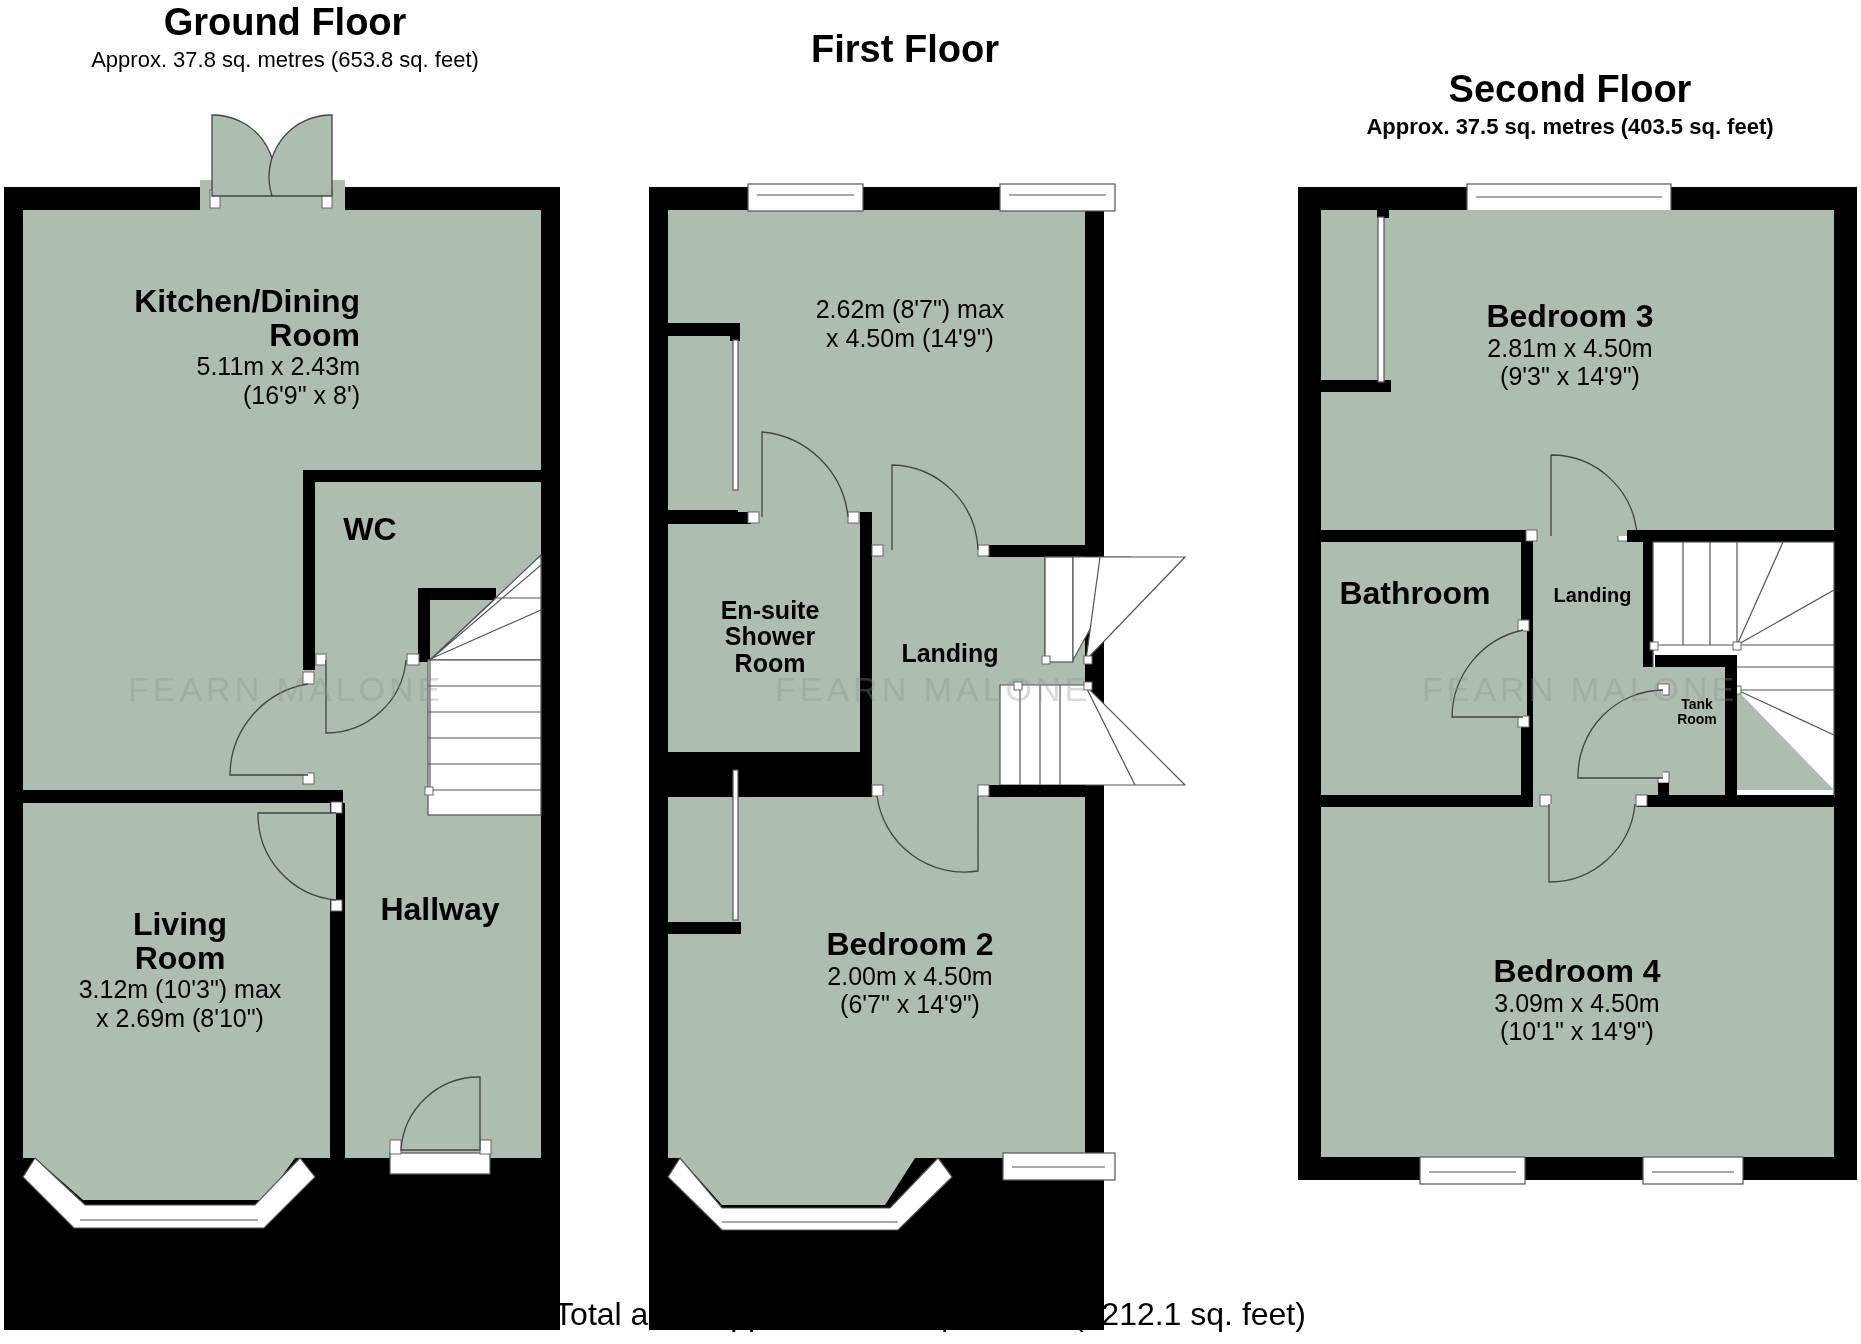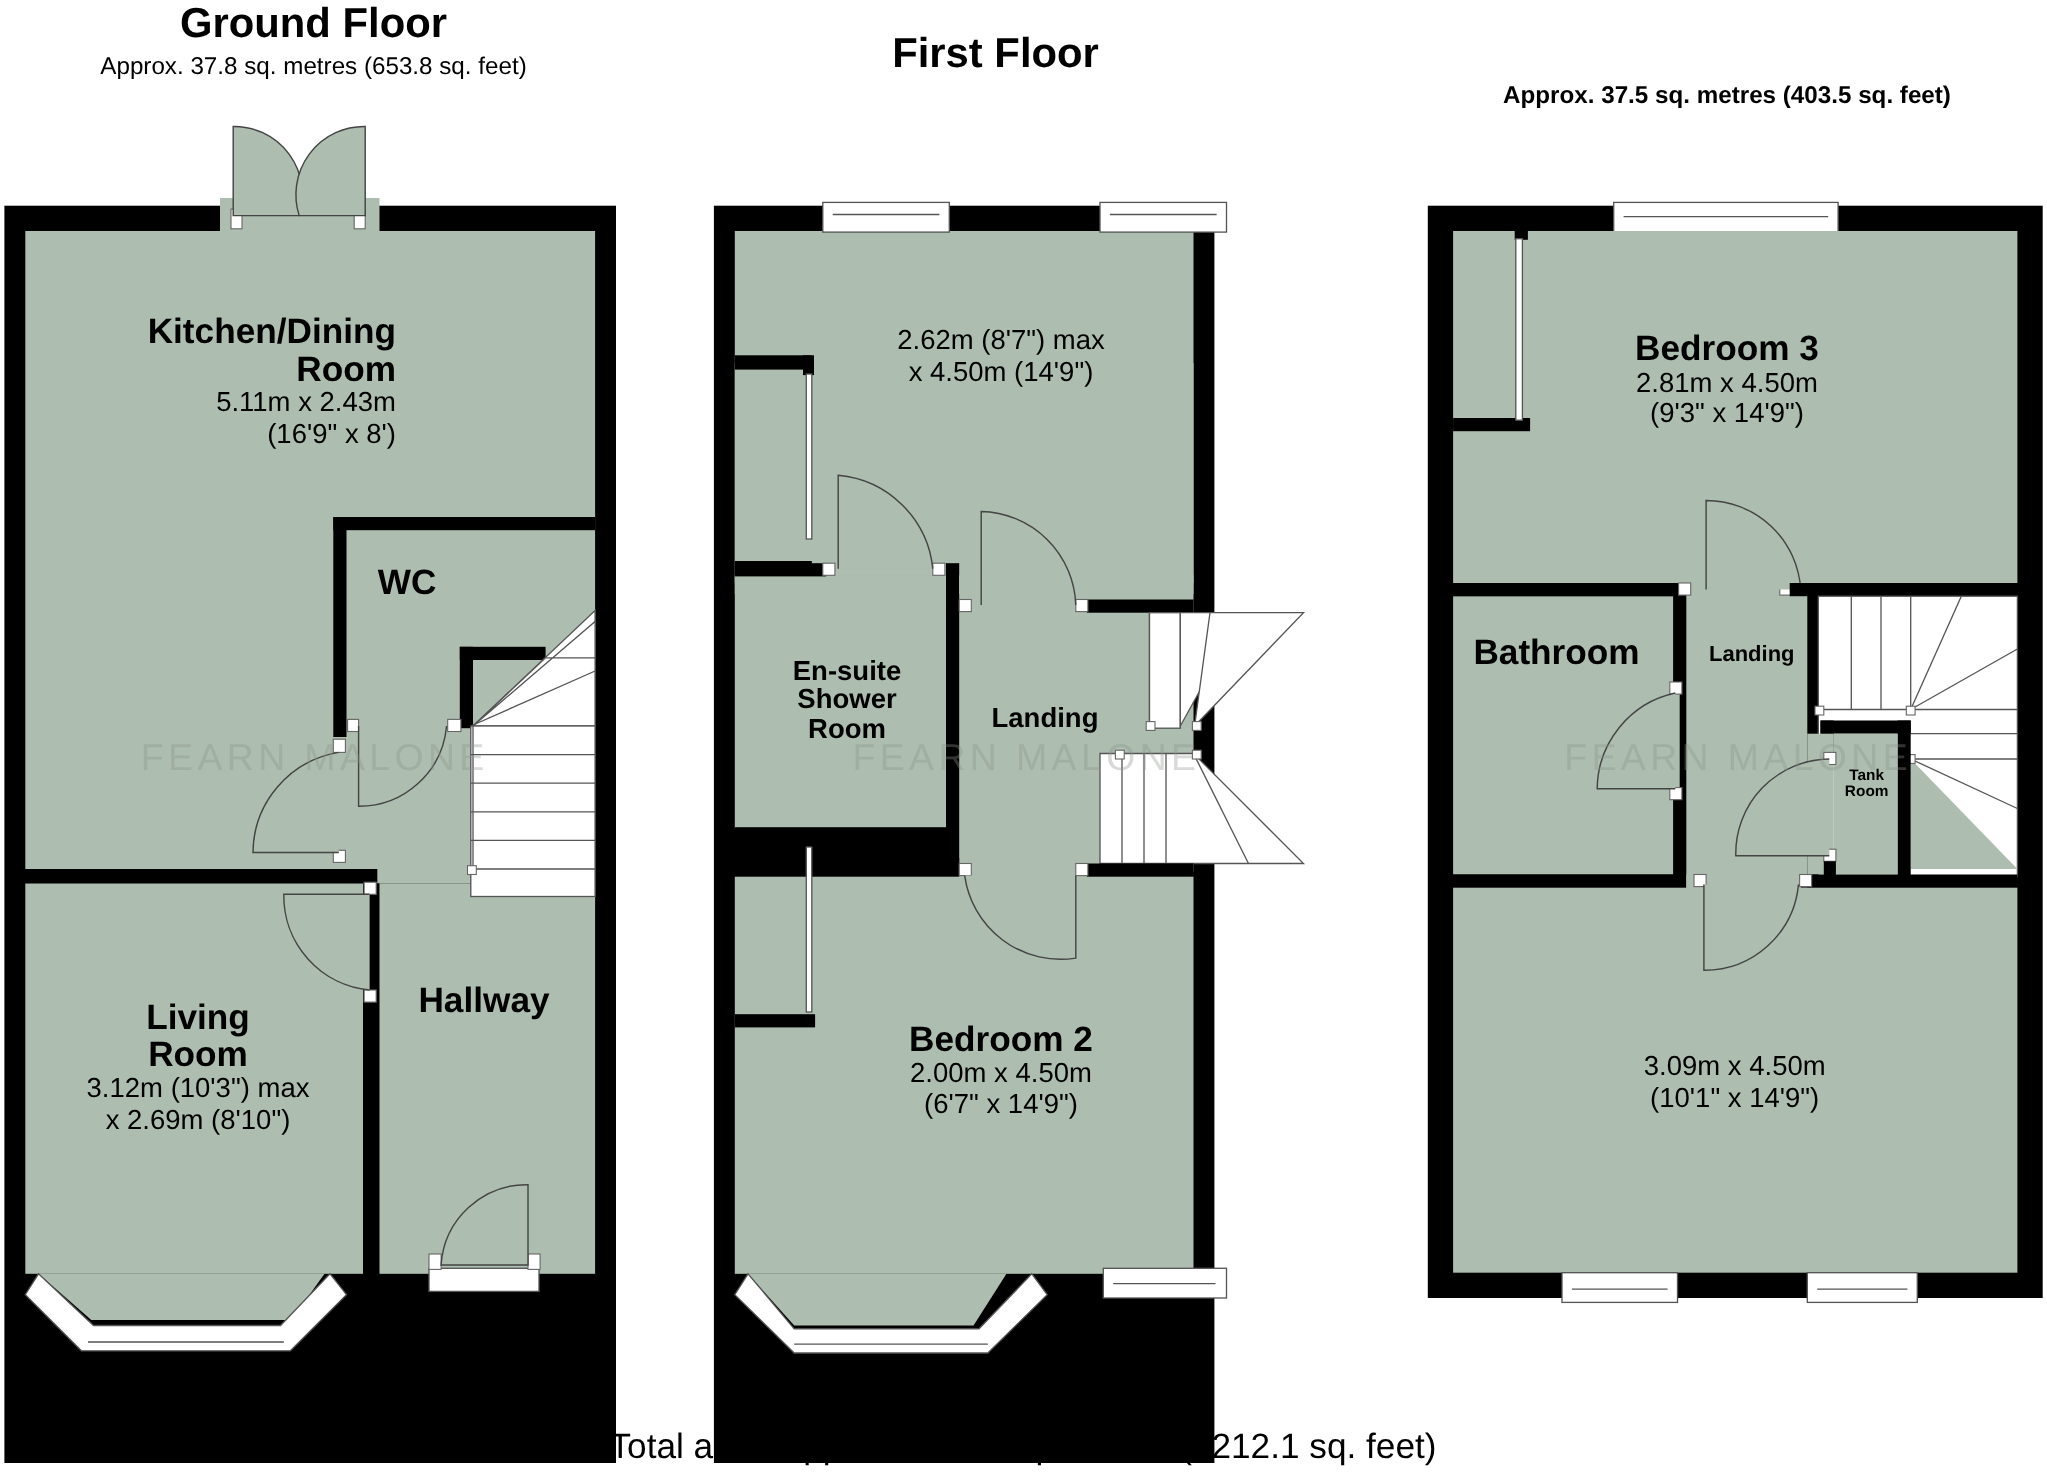--- a/index.html
+++ b/index.html
@@ -231,20 +231,21 @@
 </svg>
 
 <div class="lbl" style="left:40px; top:3px; width:490px;">
   <span class="floor-title block">Ground Floor</span>
   <span class="floor-area block" style="margin-top:5px;">Approx. 37.8 sq. metres (653.8 sq. feet)</span>
 </div>
 <div class="lbl" style="left:660px; top:30px; width:490px;">
   <span class="floor-title block">First Floor</span>
 </div>
 <div class="lbl" style="left:1325px; top:70px; width:490px;">
+  <span class="floor-title block">Second Floor</span>
   <span class="floor-area block" style="margin-top:5px;font-weight:bold;">Approx. 37.5 sq. metres (403.5 sq. feet)</span>
 </div>
 
 <div class="lbl" style="left:60px; top:285px; width:300px;text-align:right;">
   <span class="room-name block">Kitchen/Dining</span>
   <span class="room-name block">Room</span>
   <span class="room-dim block">5.11m x 2.43m</span>
   <span class="room-dim block">(16'9" x 8')</span>
 </div>
 <div class="lbl" style="left:330px; top:513px; width:80px;">
@@ -287,20 +288,21 @@
   <span class="room-name block">Bathroom</span>
 </div>
 <div class="lbl" style="left:1540px; top:585px; width:105px;">
   <span class="room-name-xs block" style="font-size:20px;">Landing</span>
 </div>
 <div class="lbl" style="left:1665px; top:697px; width:64px;">
   <span class="room-name-xs block">Tank</span>
   <span class="room-name-xs block">Room</span>
 </div>
 <div class="lbl" style="left:1427px; top:955px; width:300px;">
+  <span class="room-name block">Bedroom 4</span>
   <span class="room-dim block">3.09m x 4.50m</span>
   <span class="room-dim block">(10'1" x 14'9")</span>
 </div>
 
 <div class="watermark" style="left:128px; top:670px;">FEARN MALONE</div>
 <div class="watermark" style="left:775px; top:670px;">FEARN MALONE</div>
 <div class="watermark" style="left:1422px; top:670px;">FEARN MALONE</div>
 
 <div class="lbl total" style="left:380px; top:1298px; width:1100px;">Total area: approx. 112.6 sq. metres (1212.1 sq. feet)</div>
 

